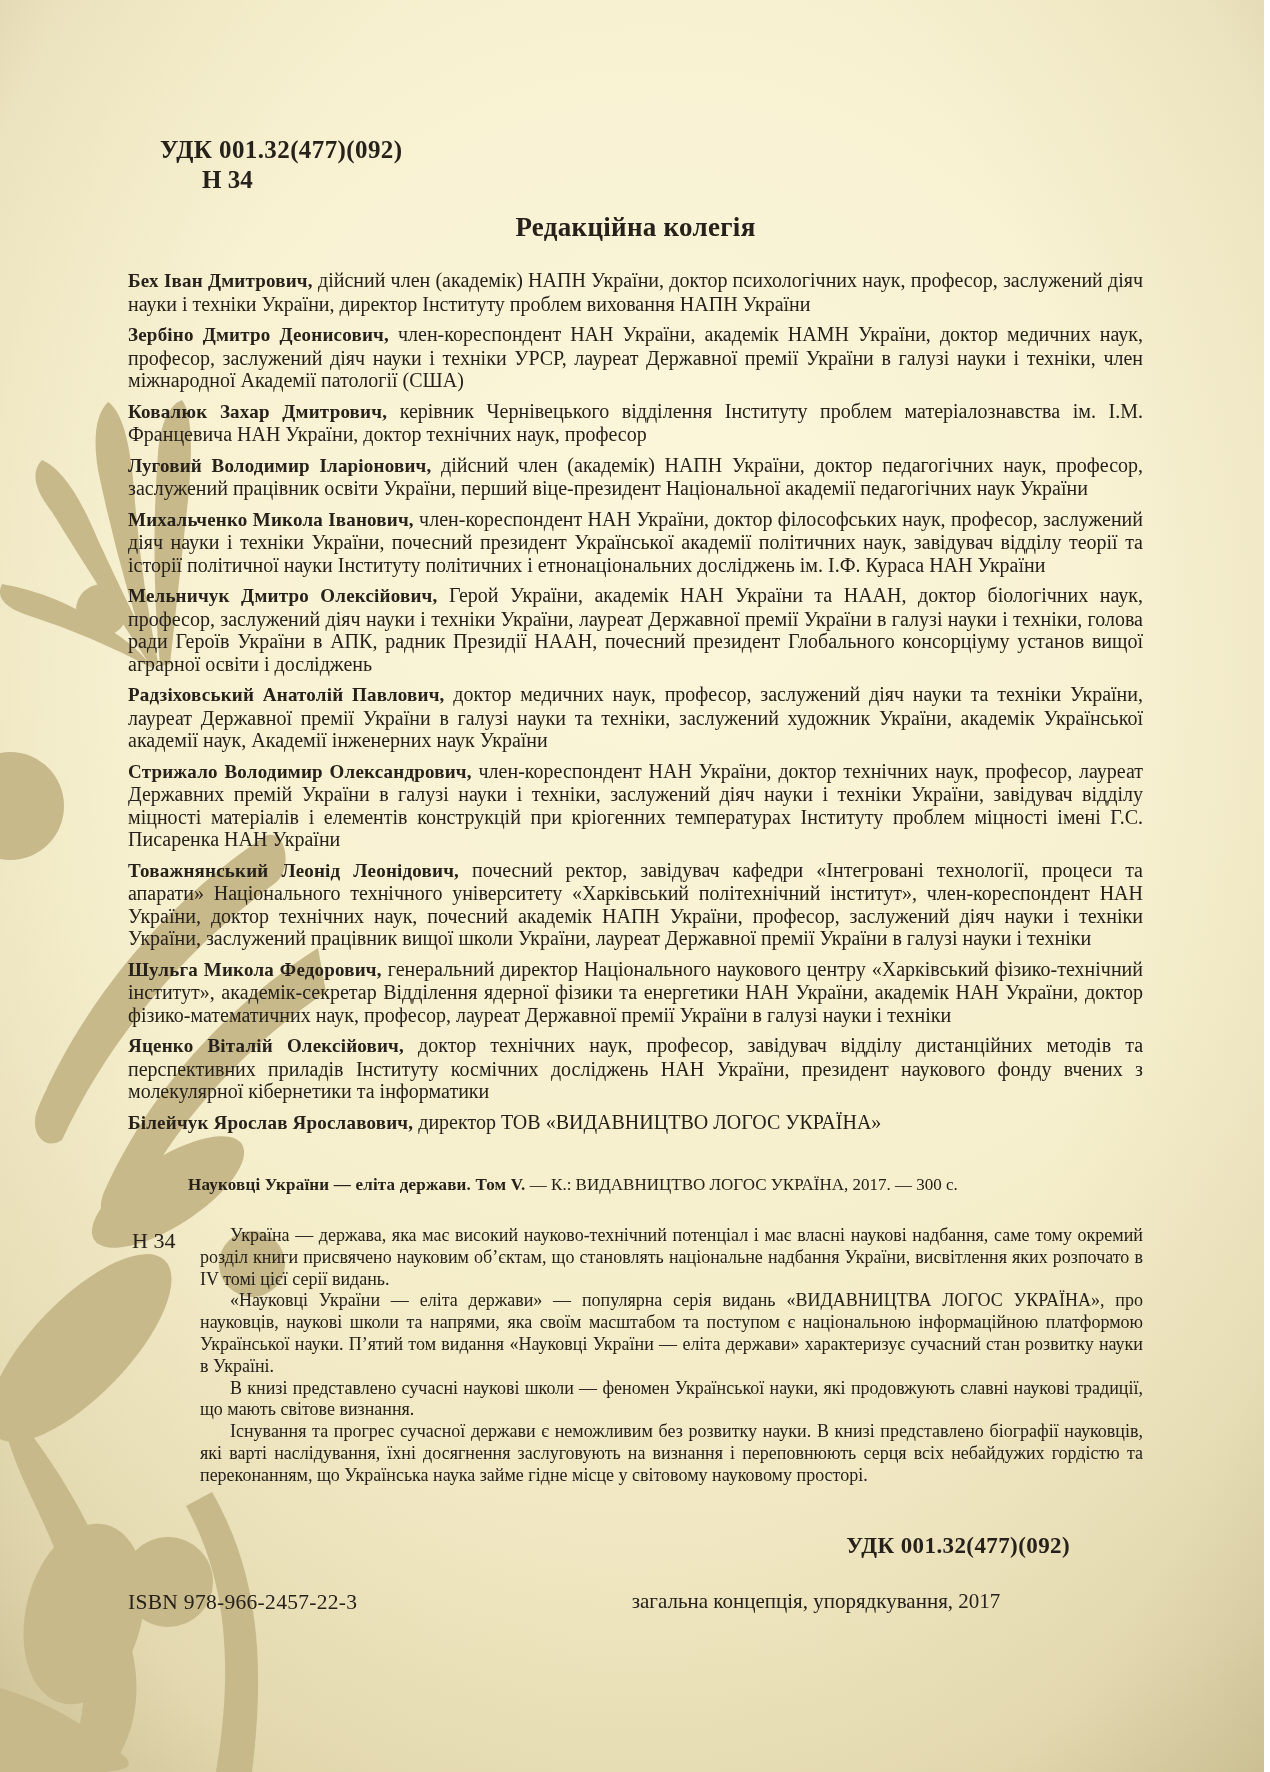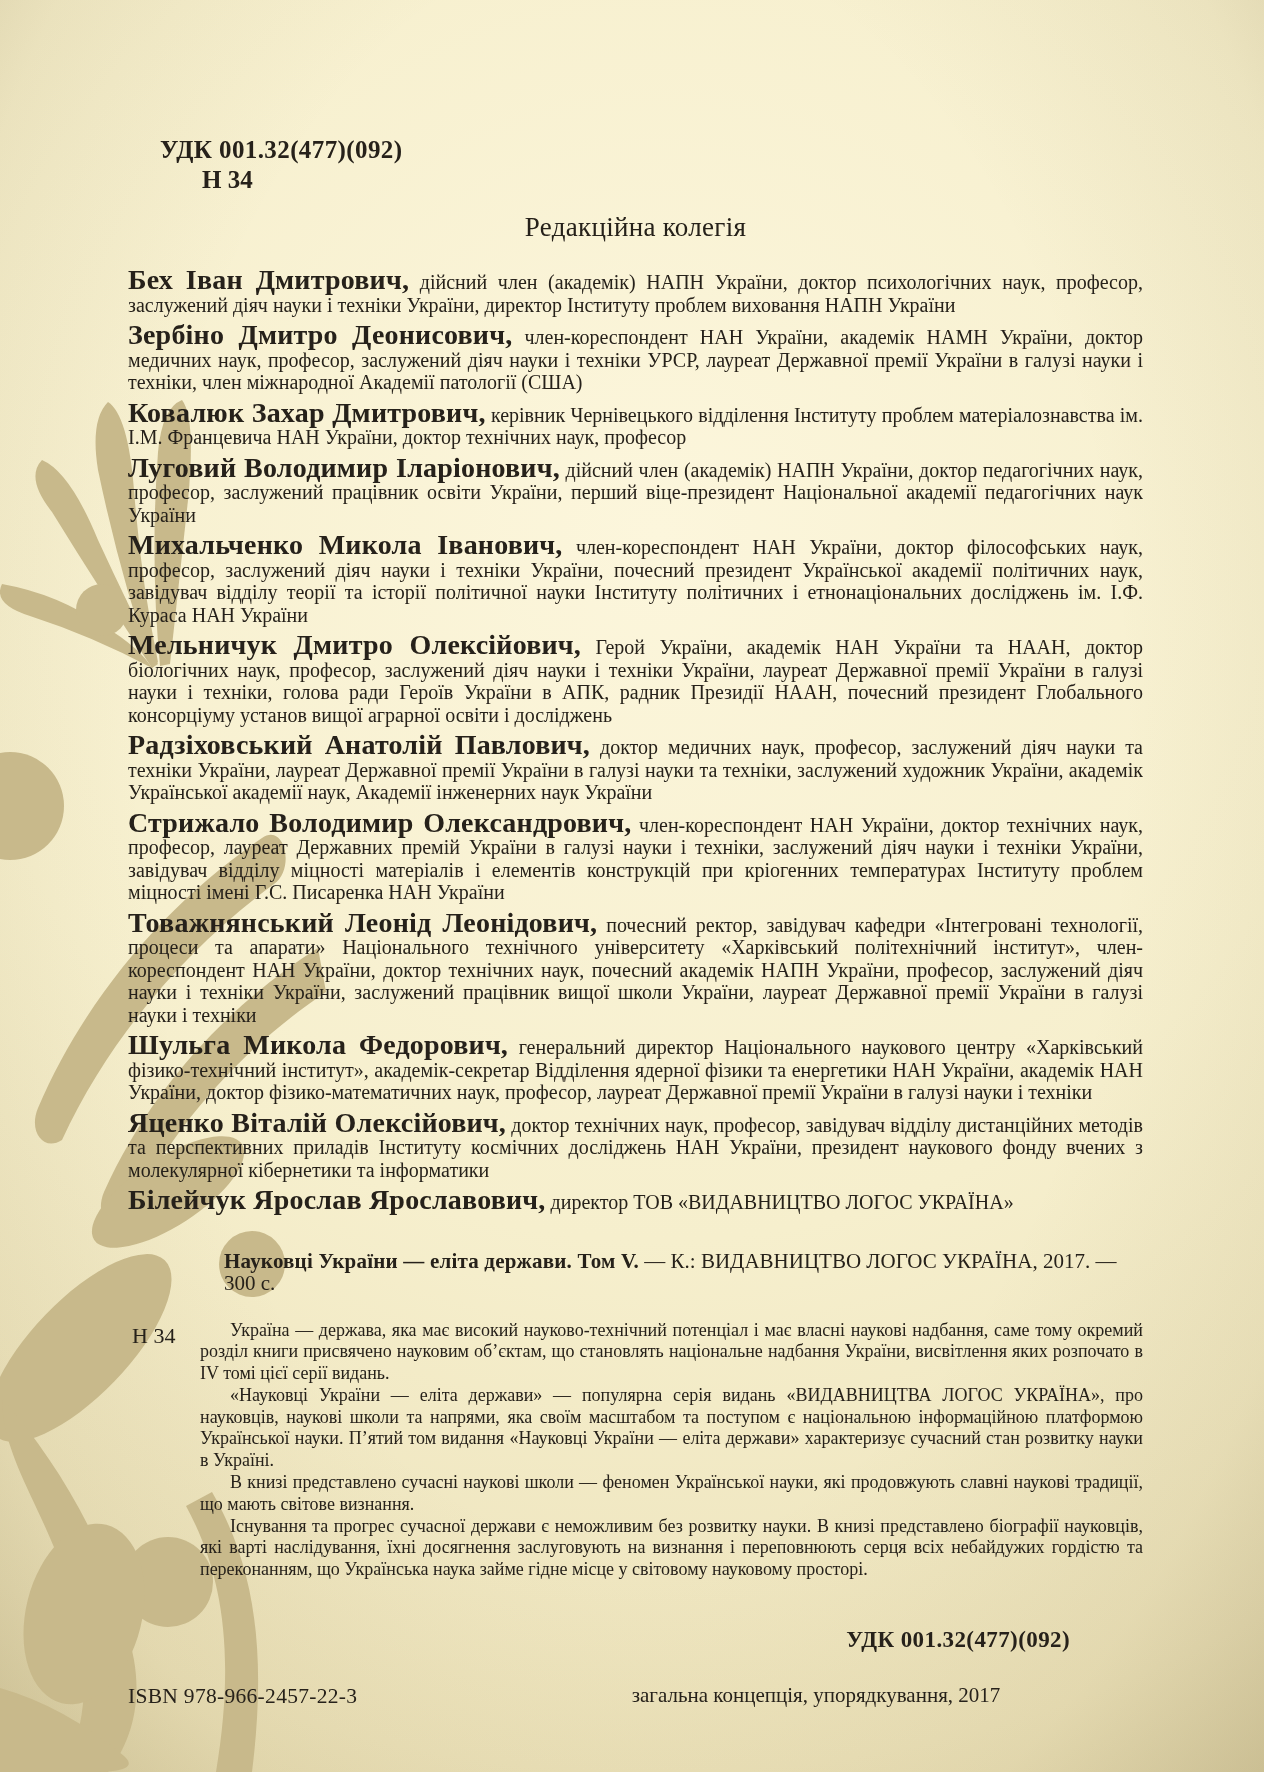--- a/index.html
+++ b/index.html
@@ -18,26 +18,26 @@
   .page::after{
     content:'';position:absolute;inset:0;pointer-events:none;
     background:radial-gradient(ellipse at 50% 42%, rgba(0,0,0,0) 55%,
       rgba(118,98,40,0.08) 82%, rgba(96,78,30,0.20) 100%);
   }
   .ornament{position:absolute;left:0;top:0;z-index:1;}
   .content{position:absolute;left:128px;top:0;width:1015px;z-index:2;}
 
   .udc-top{margin:136px 0 0 32px;font-size:25px;font-weight:bold;letter-spacing:0.4px;}
   .udc-code{margin:2px 0 0 74px;font-size:25px;font-weight:bold;}
-  .heading{margin:18px 0 26px 0;text-align:center;font-size:27px;font-weight:normal;letter-spacing:0.3px;}
+  .heading{margin:18px 0 26px 0;text-align:center;font-size:27px;font-weight:bold;letter-spacing:0.3px;}
 
   .editor{margin:0 0 8px 0;font-size:20px;line-height:22.5px;text-align:justify;}
-  .editor b{font-size:28px;letter-spacing:0.2px;}
+  .editor b{font-size:19px;letter-spacing:0.2px;}
 
-  .catalog{margin:36px 0 0 96px;font-size:21px;line-height:22px;}
+  .catalog{margin:36px 0 0 60px;font-size:17px;line-height:29px;}
   .catalog b{letter-spacing:0.2px;}
 
   .annotation-wrap{position:relative;margin-top:26px;}
   .annotation-label{position:absolute;left:4px;top:3px;font-size:22px;font-weight:normal;}
   .annotation{margin-left:72px;font-size:18px;line-height:21.8px;text-align:justify;}
   .annotation p{margin:0;text-indent:30px;}
 
   .udc-bottom{margin:46px 73px 0 0;text-align:right;font-size:23px;font-weight:bold;letter-spacing:0.4px;}
 
   .footer-row{margin-top:26px;display:flex;justify-content:space-between;align-items:flex-end;}

